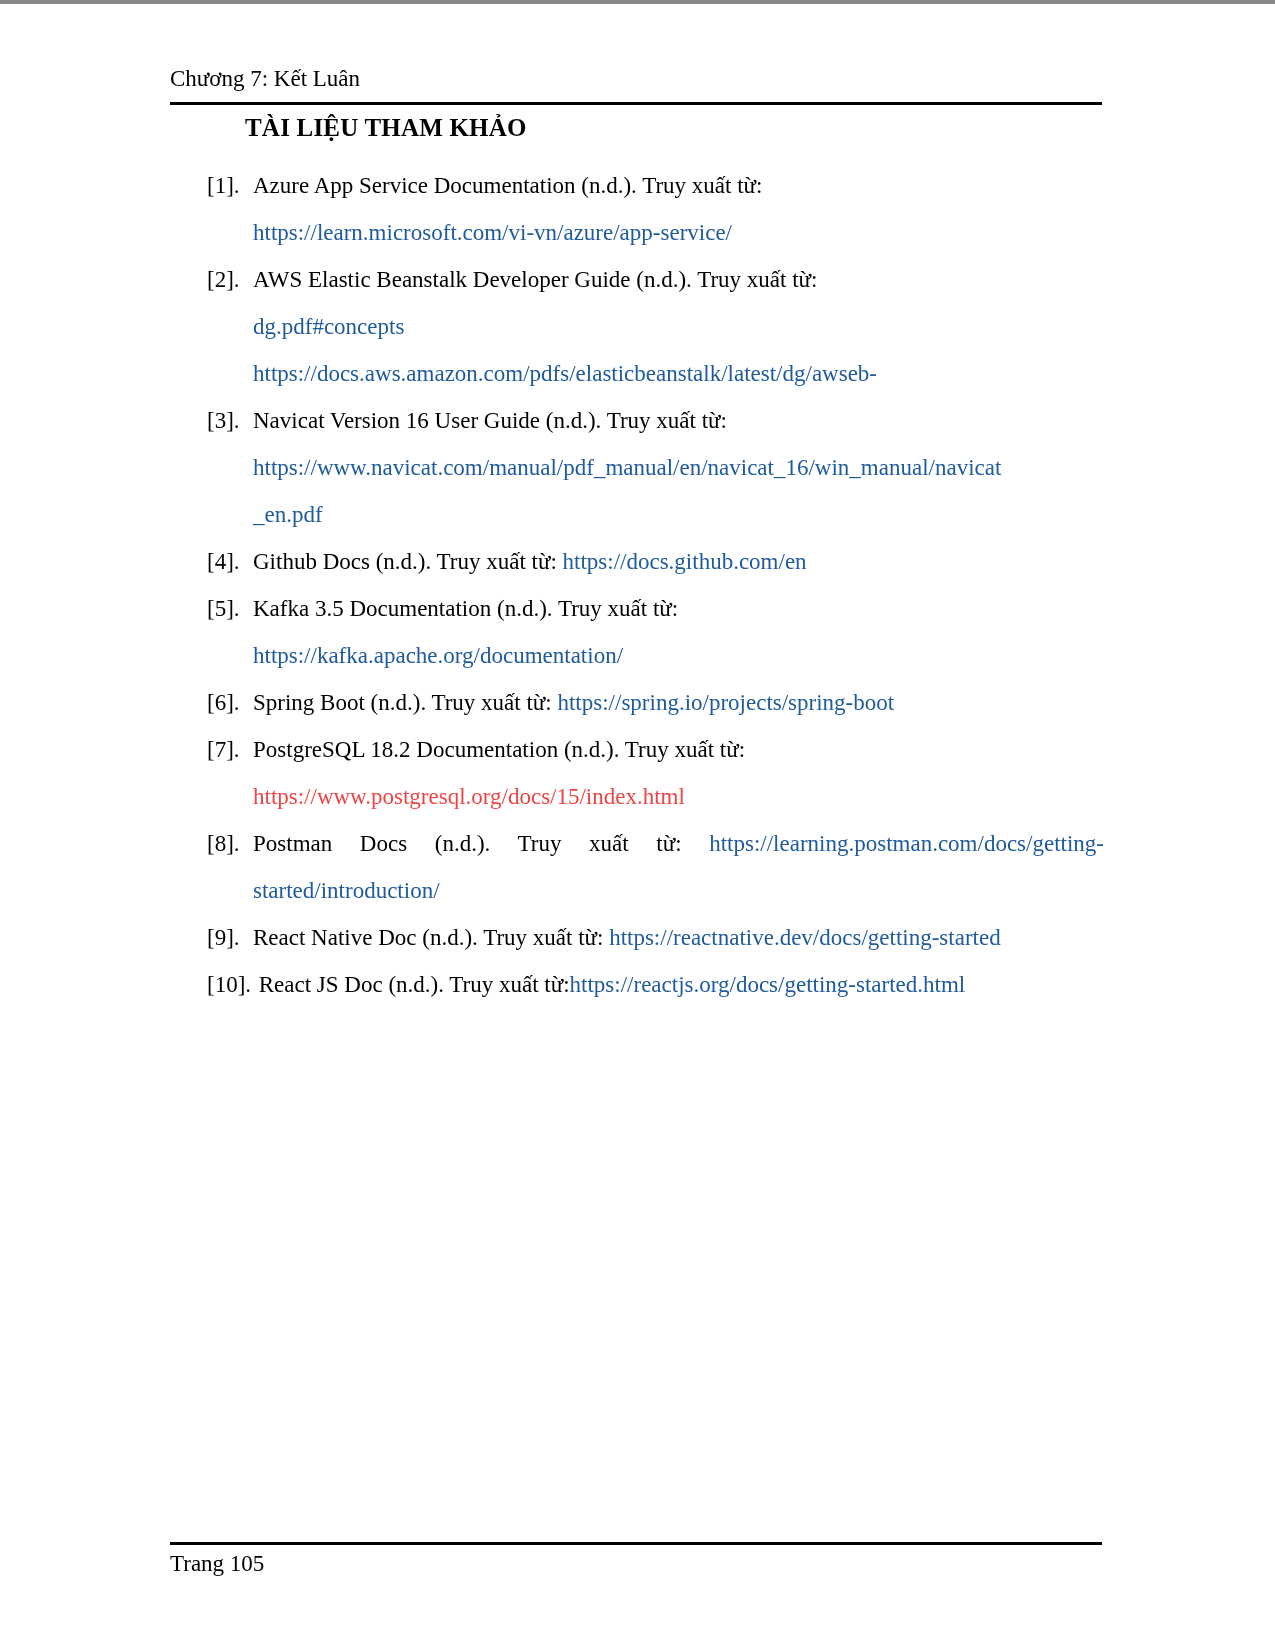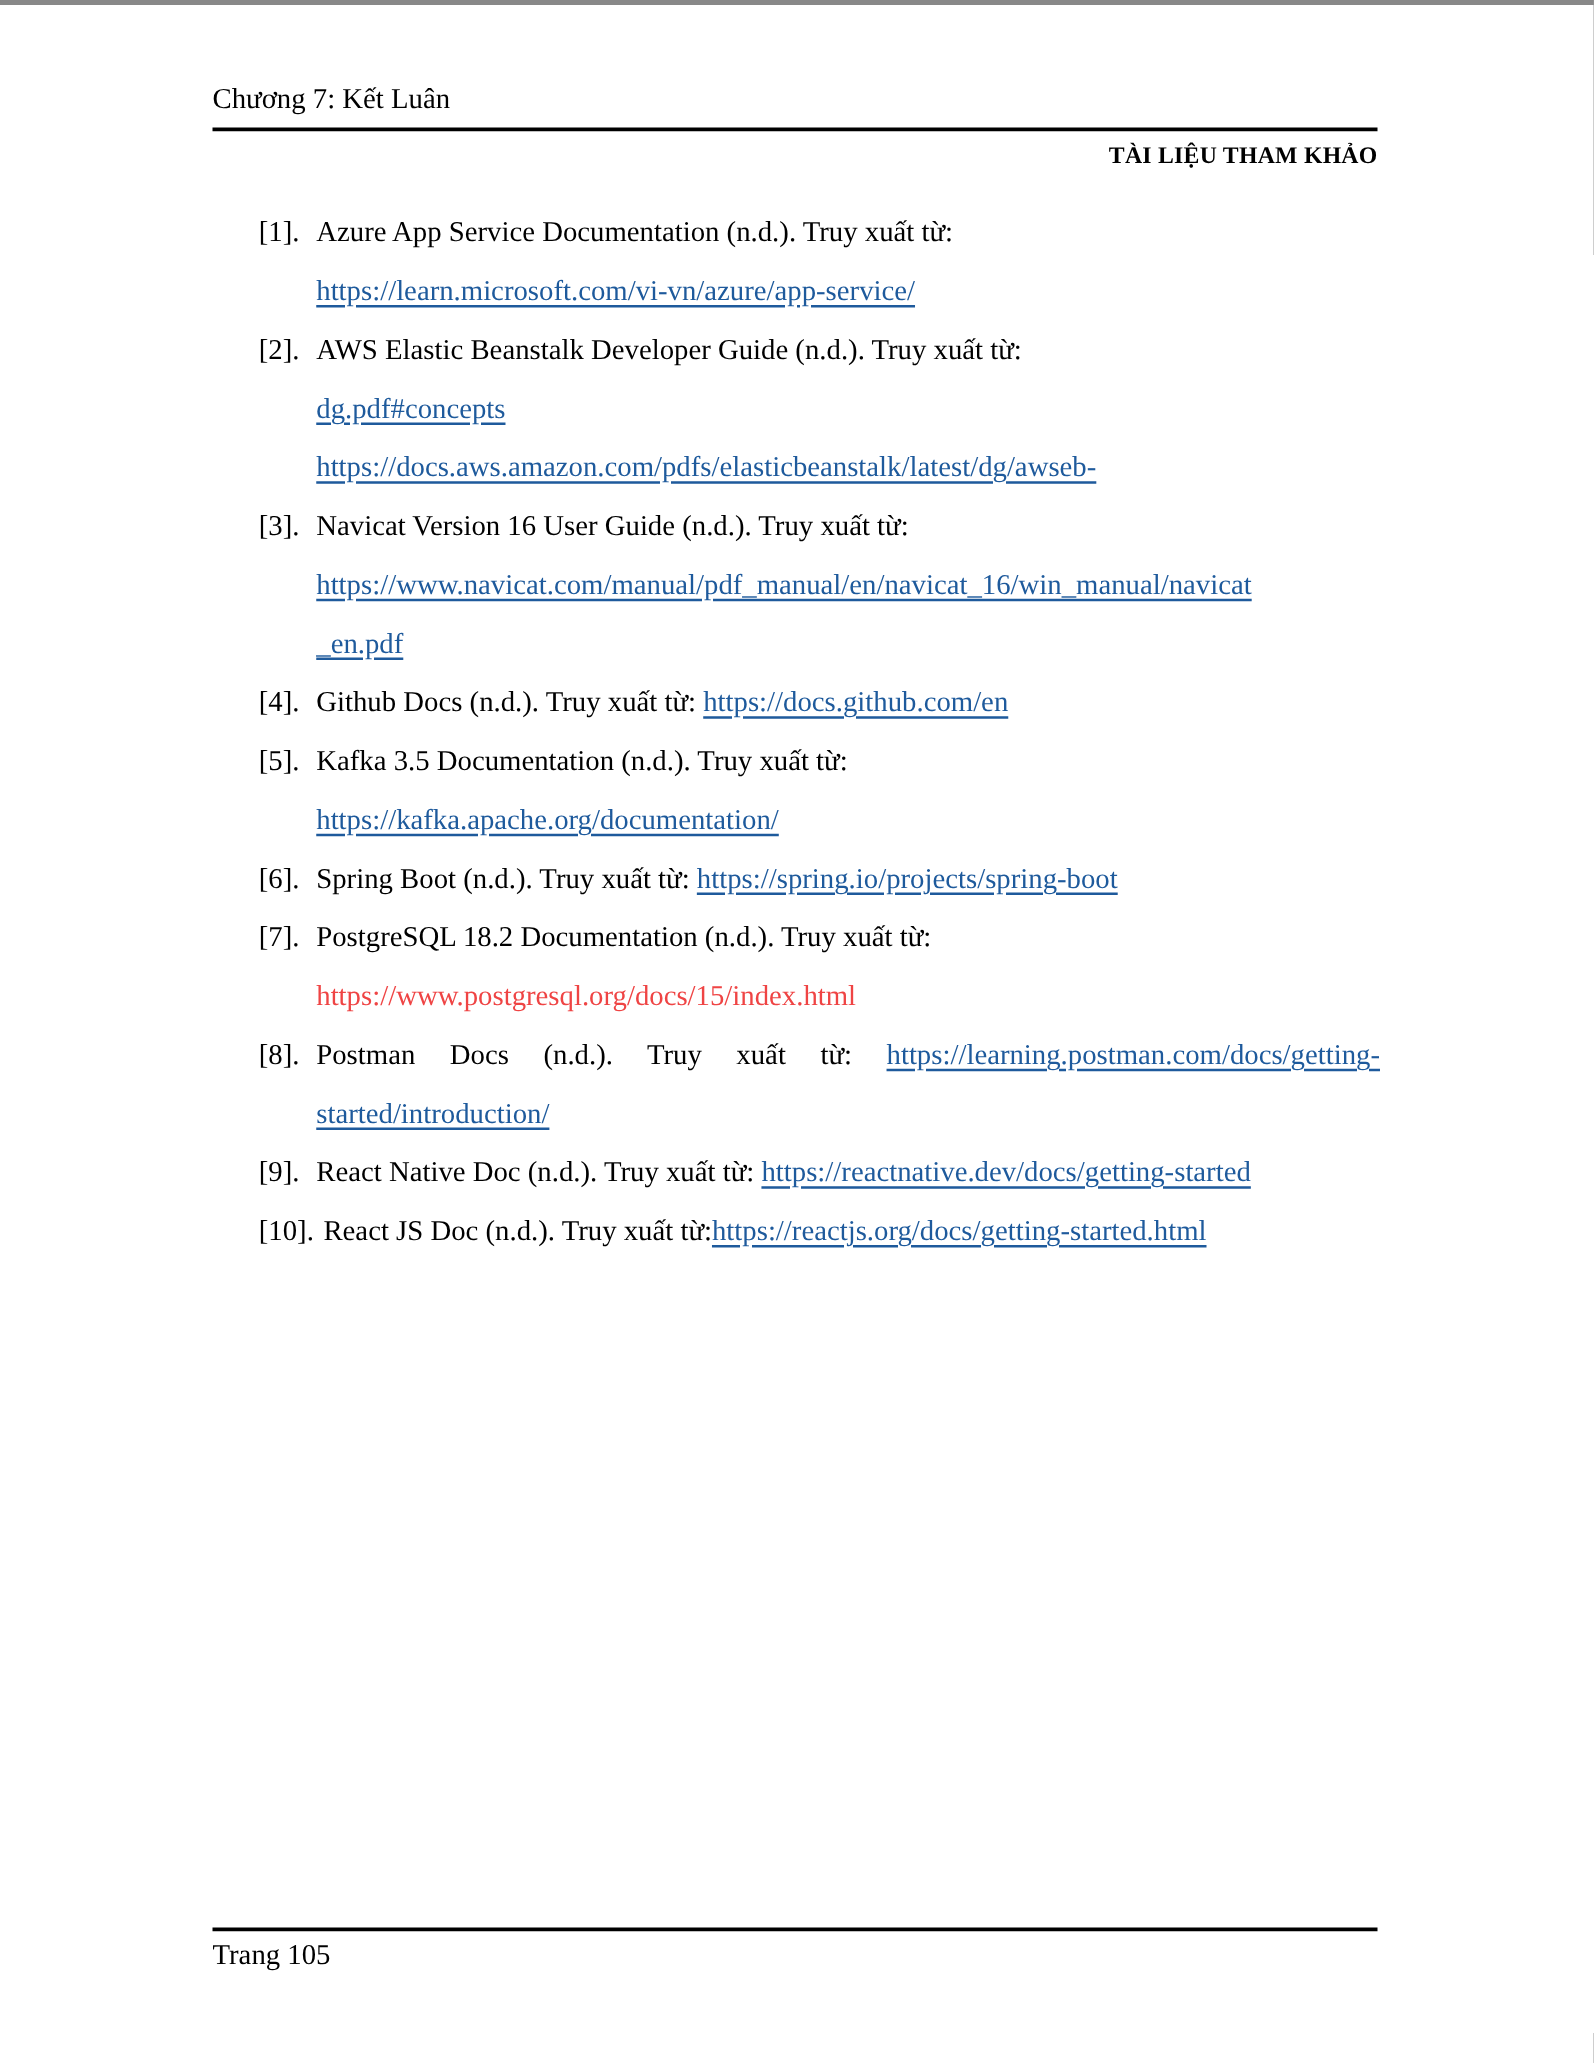--- a/index.html
+++ b/index.html
@@ -21,24 +21,24 @@
     font-size: 23px;
     line-height: 30px;
     border-bottom: 3px solid #000;
     padding-bottom: 8px;
   }
   .doc-title {
     position: absolute;
     left: 170px;
     top: 110px;
     width: 932px;
-    text-align: right;
+    text-align: left;
     text-indent: 75px; 
     font-weight: bold;
-    font-size: 19px;
+    font-size: 25px;
     letter-spacing: 0.2px;
   }
   .ref-list {
     position: absolute;
     left: 207px;
     top: 158px;
     width: 897px;
   }
   .ref {
     display: flex;
@@ -58,21 +58,20 @@
     line-height: 47px;
   }
   .ref-line { white-space: pre; }
   .ref-line.just {
     white-space: normal;
     text-align: justify;
     text-align-last: justify;
   }
   .lnk {
     color: var(--link-color, #1E5A9C);
-    text-decoration: underline;
     text-decoration-thickness: 2px;
     text-underline-offset: 4px;
     cursor: pointer;
   }
   .url-plain { color: #ef4444; text-decoration: none; }
   .footer {
     position: absolute;
     left: 170px;
     top: 1538px;
     width: 932px;

